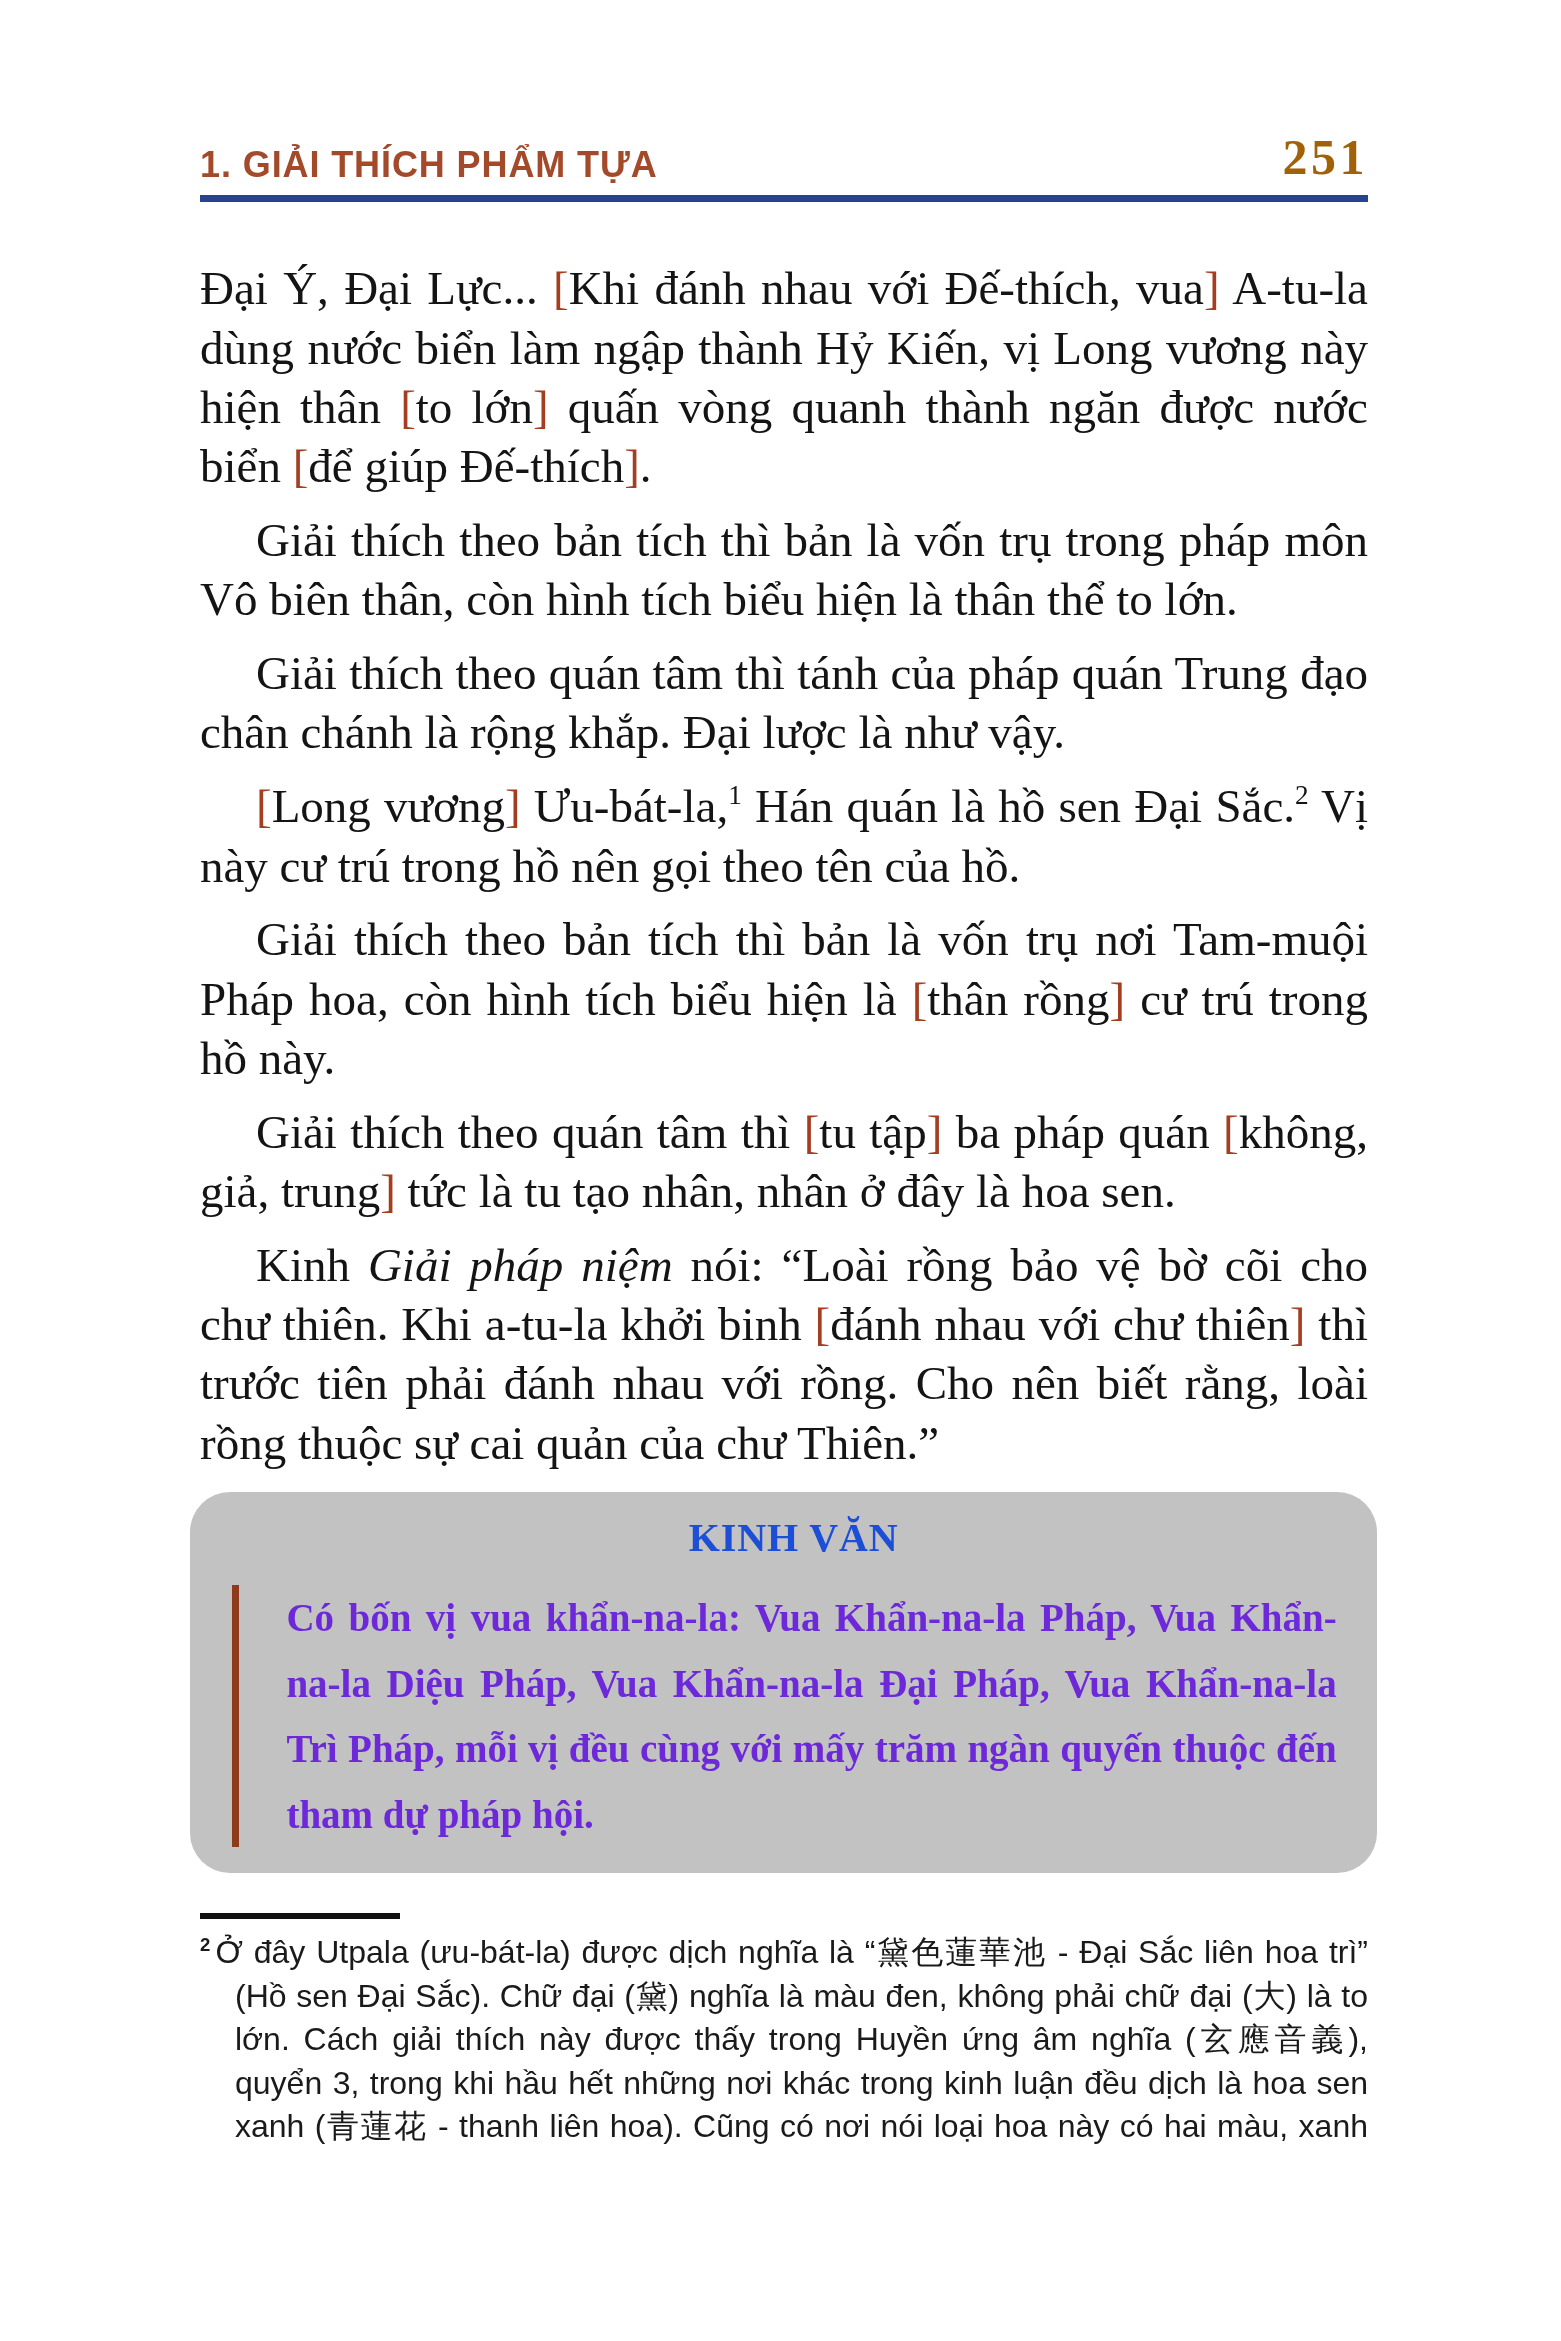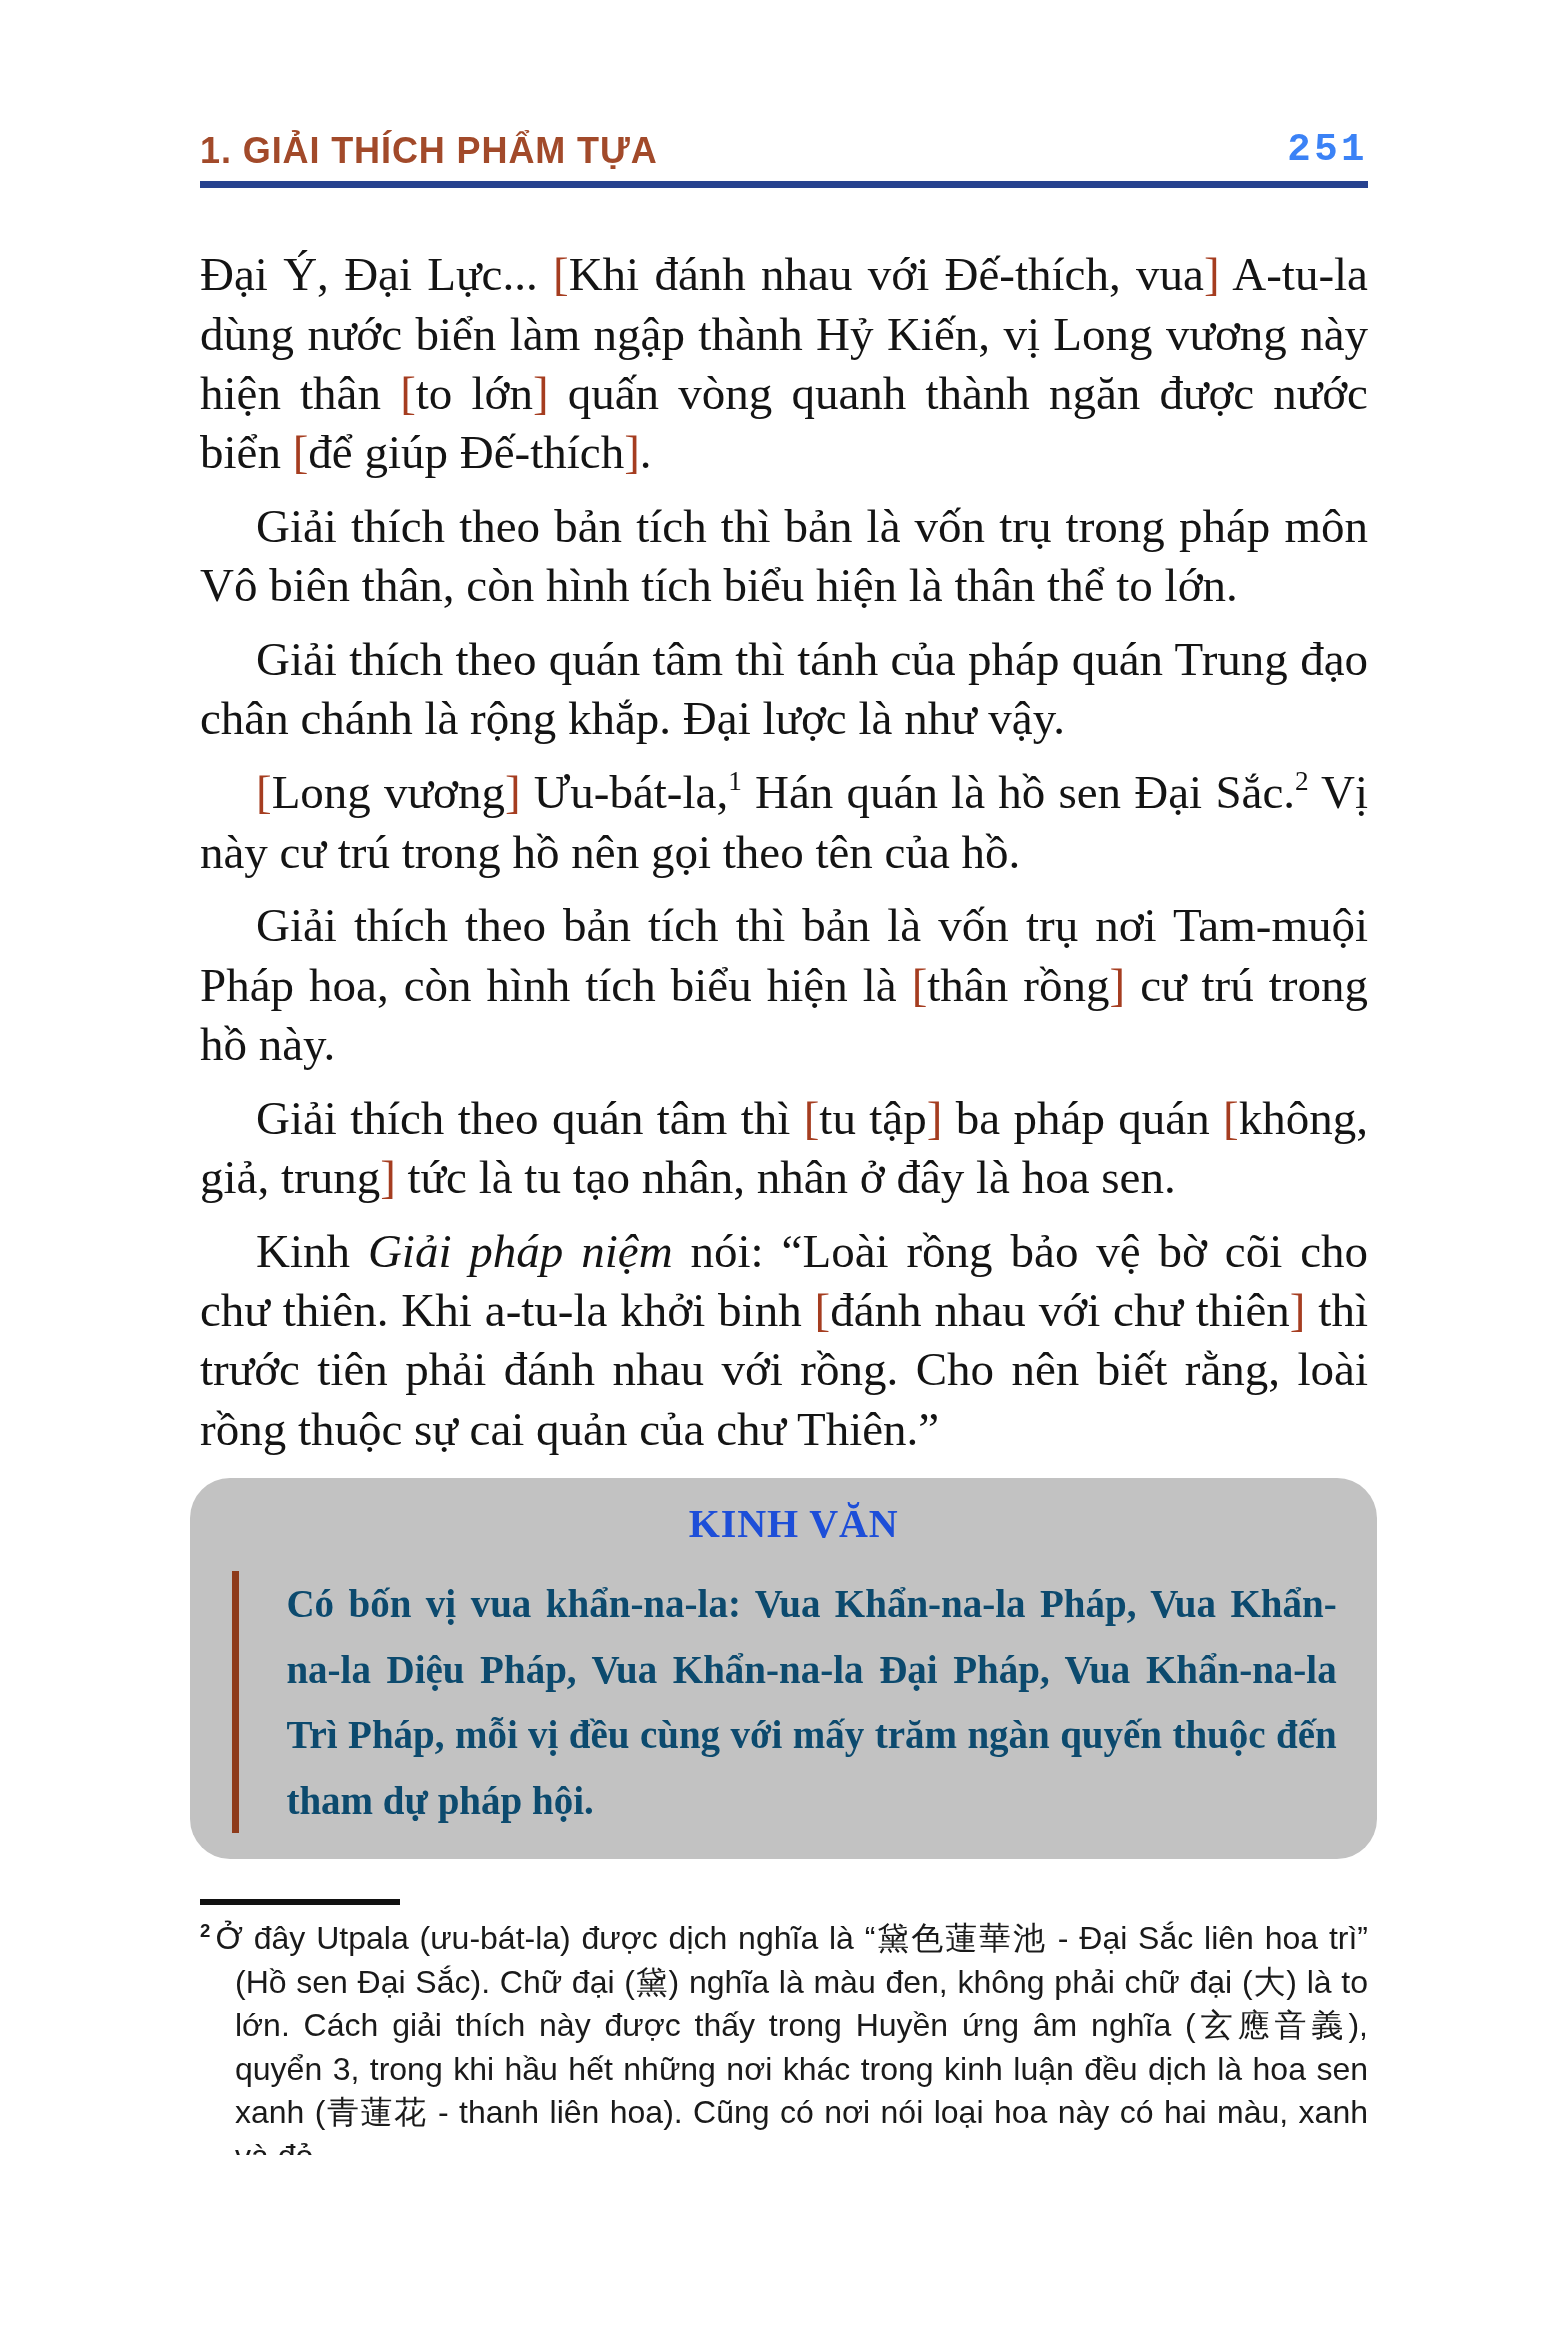--- a/index.html
+++ b/index.html
@@ -14,23 +14,23 @@
     color:var(--text,#141414);
   }
   
   .hrow{display:flex;justify-content:space-between;align-items:flex-end;}
   .chapter{
     font-family:"Liberation Sans","DejaVu Sans",sans-serif;
     font-weight:bold;font-size:36px;letter-spacing:0.9px;
     color:var(--accent-heading,#a24a2a);
   }
   .pagenum{
-    font-family:Liberation Mono, monospace;
-    font-weight:bold;font-size:39px;letter-spacing:3.5px;
-    color:#3b82f6;
+    font-family:Liberation Serif, serif;
+    font-weight:bold;font-size:50px;letter-spacing:3.5px;
+    color:#a16207;
   }
   .rule{height:7.8px;background:var(--rule,#27428f);margin-top:8.7px;}
   
   .bodytext{
     margin-top:57px;
     font-size:47px;line-height:1.26;
     text-align:justify;
   }
   .bodytext p{margin:0 0 14.7px 0;text-indent:56px;}
   .bodytext p.noindent{text-indent:0;}
@@ -47,21 +47,21 @@
   }
   .kv h2{
     margin:0 0 24px 0;text-align:center;
     font-size:40px;font-weight:bold;letter-spacing:0.9px;color:#1d4ed8;
   }
   .kvrow{display:flex;align-items:stretch;}
   .kvbar{flex:none;width:7.8px;background:var(--bar,#8e3b1b);margin-right:47px;}
   .kvtext{
     margin:0;padding-right:19px;
     font-size:39px;font-weight:bold;line-height:1.68;
-    text-align:justify;color:#0c4a6e;
+    text-align:justify;color:#6d28d9;
   }
   
   .fnsep{width:200px;height:6px;background:#111;margin-top:40px;}
   .fns{
     margin-top:12px;
     font-family:"Liberation Sans","DejaVu Sans",sans-serif;
     font-size:32px;line-height:1.36;color:#1a1a1a;
     text-align:justify;
   }
   .fn{padding-left:35px;text-indent:-35px;margin:0 0 1.7px 0;}

